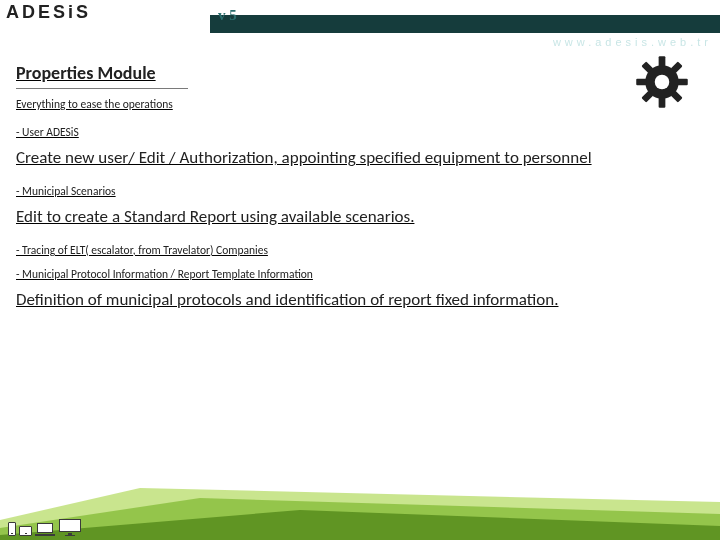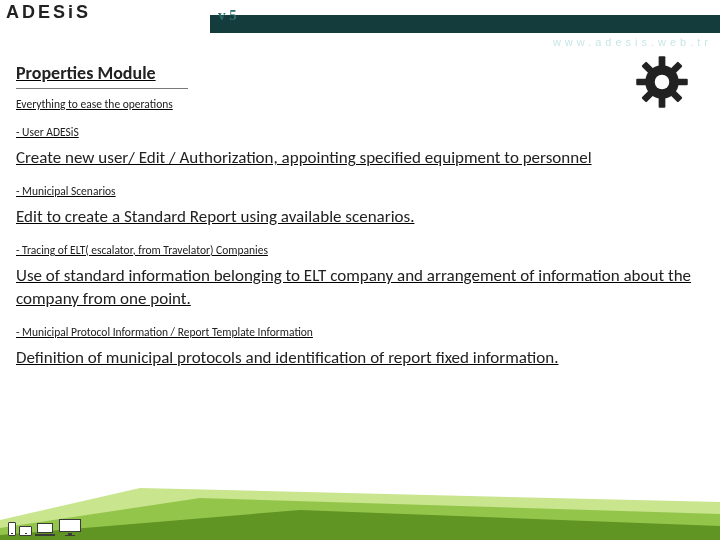--- a/index.html
+++ b/index.html
@@ -88,21 +88,20 @@
         <div class="section">
           <div class="section-head"> - User ADESiS</div>
           <div class="section-body">Create new user/ Edit  / Authorization, appointing specified equipment to personnel</div>
         </div>
         <div class="section">
           <div class="section-head"> - Municipal Scenarios</div>
           <div class="section-body">Edit to create a Standard Report using available scenarios.</div>
         </div>
         <div class="section">
           <div class="section-head"> - Tracing of ELT( escalator, from Travelator) Companies</div>
-          <div class="section-body">Use of standard information belonging to ELT company and arrangement of information about the company from one point.</div>
         </div>
         <div class="section">
           <div class="section-head"> - Municipal Protocol Information / Report Template Information</div>
           <div class="section-body">Definition of municipal protocols and identification of report fixed information.</div>
         </div>
       </div>
   </div>
 
   <div class="accent">
     <svg viewBox="0 0 720 60" preserveAspectRatio="none">

